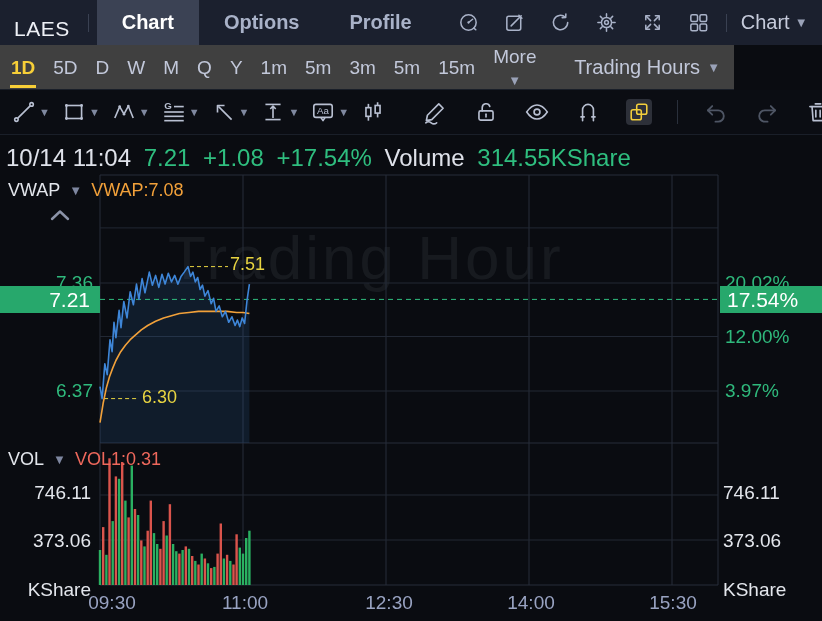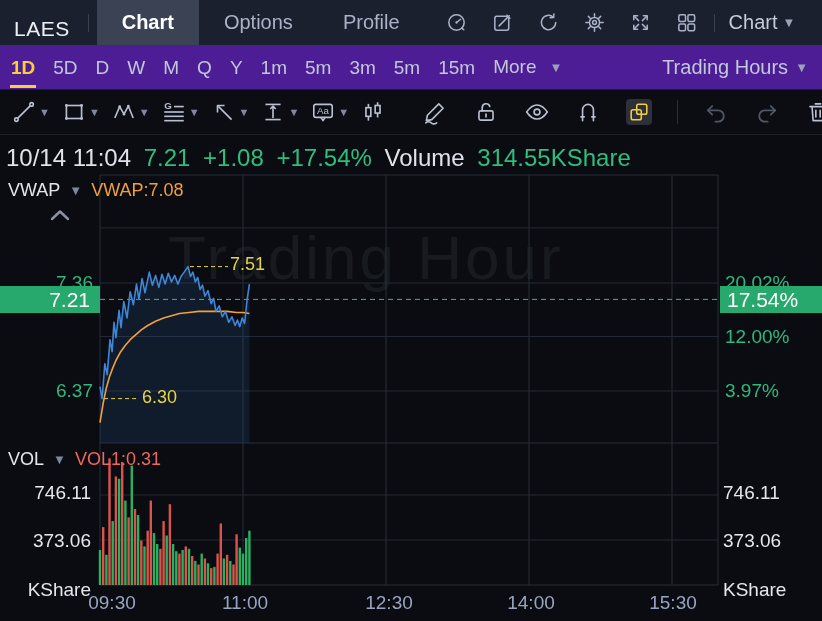--- a/index.html
+++ b/index.html
@@ -4,35 +4,35 @@
 <style>
   * { box-sizing: border-box; margin: 0; padding: 0; }
   body { background:#05060a; font-family:"Liberation Sans", sans-serif; }
   .screen { position:relative; width:822px; height:621px; background:#0a0c11; overflow:hidden; }
 
   
   .topbar { position:absolute; top:0; left:0; width:822px; height:45px; background:#1b202e;
             display:flex; align-items:center; color:#a9b2c8; z-index:5; }
   .symbol { font-size:21px; color:#eef0f6; margin:12px 10px 0 14px; letter-spacing:.5px; }
   .vdiv { width:1px; height:18px; background:#3a4152; margin:0 8px; flex:0 0 auto; }
-  .tab { height:45px; line-height:45px; padding:0 25px; font-size:20px; color:#a9b2c8; }
+  .tab { height:45px; line-height:45px; padding:0 25px; font-size:20px; color:#a9b2c8;font-weight:bold; }
   .tab.active { background:#3b4254; color:#ffffff; font-weight:700; }
   .topbar-icons { display:flex; align-items:center; gap:23px; margin-left:20px; }
   .icon-btn { width:23px; height:23px; color:#a9b2c8; flex:0 0 auto; }
   .icon-btn svg { display:block; width:100%; height:100%; }
   .chart-select { display:flex; align-items:center; gap:5px; font-size:20px; color:#c6cbdb; margin-left:6px; }
   .caret { font-size:13px; color:#9aa2b8; }
 
   
-  .tf-bar { position:absolute; top:45px; left:0; width:822px; height:45px; background:#4c1d95;
+  .tf-bar { position:absolute; top:45px; left:0; width:734px; height:45px; background:#404040;
             display:flex; align-items:center; border-bottom:1px solid #1a1f29; z-index:5; }
   .tf-item { position:relative; font-size:19px; color:#c2c8da; padding:0 9px; height:45px; line-height:45px; }
   .tf-item.active { color:#f7cf38; font-weight:700; }
   .tf-item.active::after { content:""; position:absolute; left:8px; right:8px; bottom:2px; height:3px; background:#f7cf38; }
-  .tf-more { display:flex; align-items:center; gap:13px; font-size:19px; color:#c2c8da; padding:0 9px; }
+  .tf-more { display:flex; align-items:center; gap:5px; font-size:19px; color:#c2c8da; padding:0 9px;flex-direction:column; }
   .tf-right { margin-left:auto; margin-right:14px; display:flex; align-items:center; gap:7px; font-size:20px; color:#c2c8da; }
 
   
   .toolbar { position:absolute; top:90px; left:0; width:822px; height:45px; background:#0b0d13;
              display:flex; align-items:center; border-bottom:1px solid #1a1f29; color:#b9c0d2; z-index:5; }
   .tool-group { display:flex; align-items:center; margin-left:11px; }
   .tool-icon { width:26px; height:26px; }
   .tool-icon svg { display:block; width:100%; height:100%; }
   .tool-caret { font-size:11px; color:#8089a0; margin-left:2px; }
   .tool-right { display:flex; align-items:center; gap:25px; margin-left:20px; }

